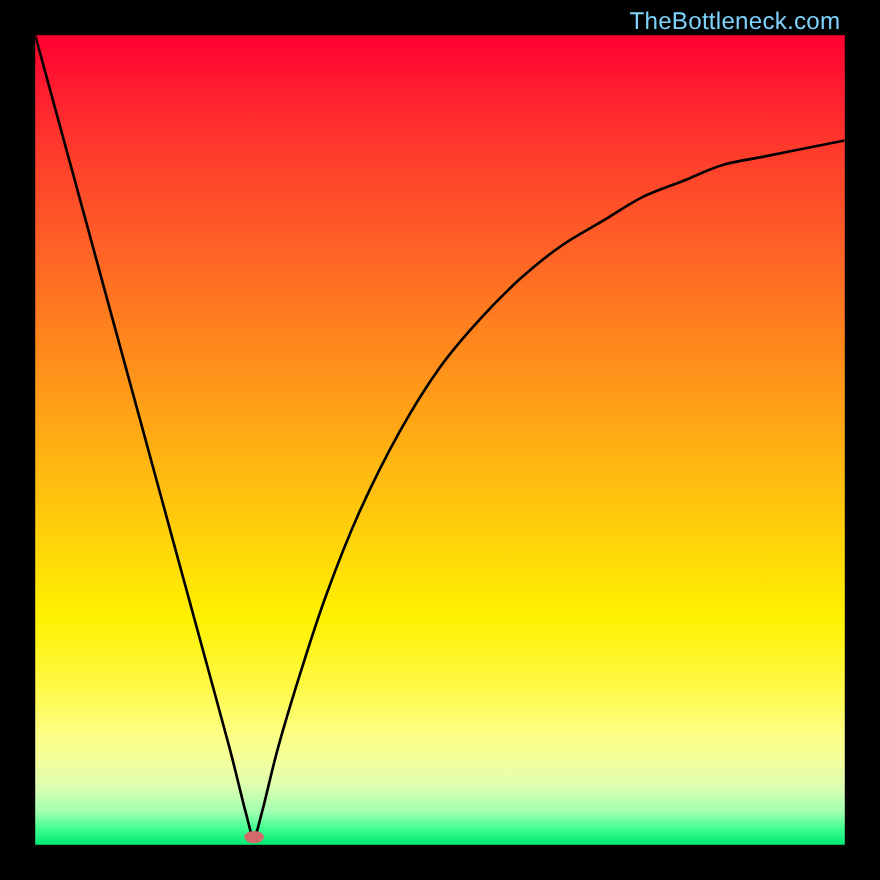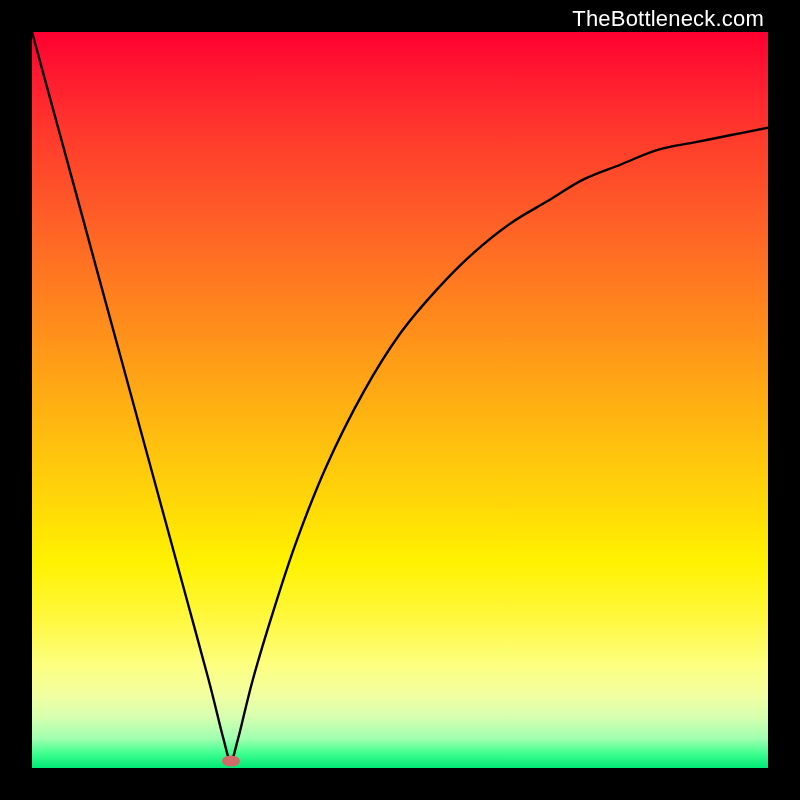--- a/index.html
+++ b/index.html
@@ -42,21 +42,21 @@
       #a0ffb0 96%,
       #40ff90 98%,
       #00e874 100%
     );
     overflow: hidden;
   }
   .watermark {
     position: absolute;
     top: 6px;
     right: 36px;
-    color: #ffffff;
+    color: #7dd3fc;
     font-size: 22px;
     font-weight: 400;
     letter-spacing: 0.2px;
     user-select: none;
   }
   svg.curve {
     position: absolute;
     left: 0;
     top: 0;
     width: 736px;

